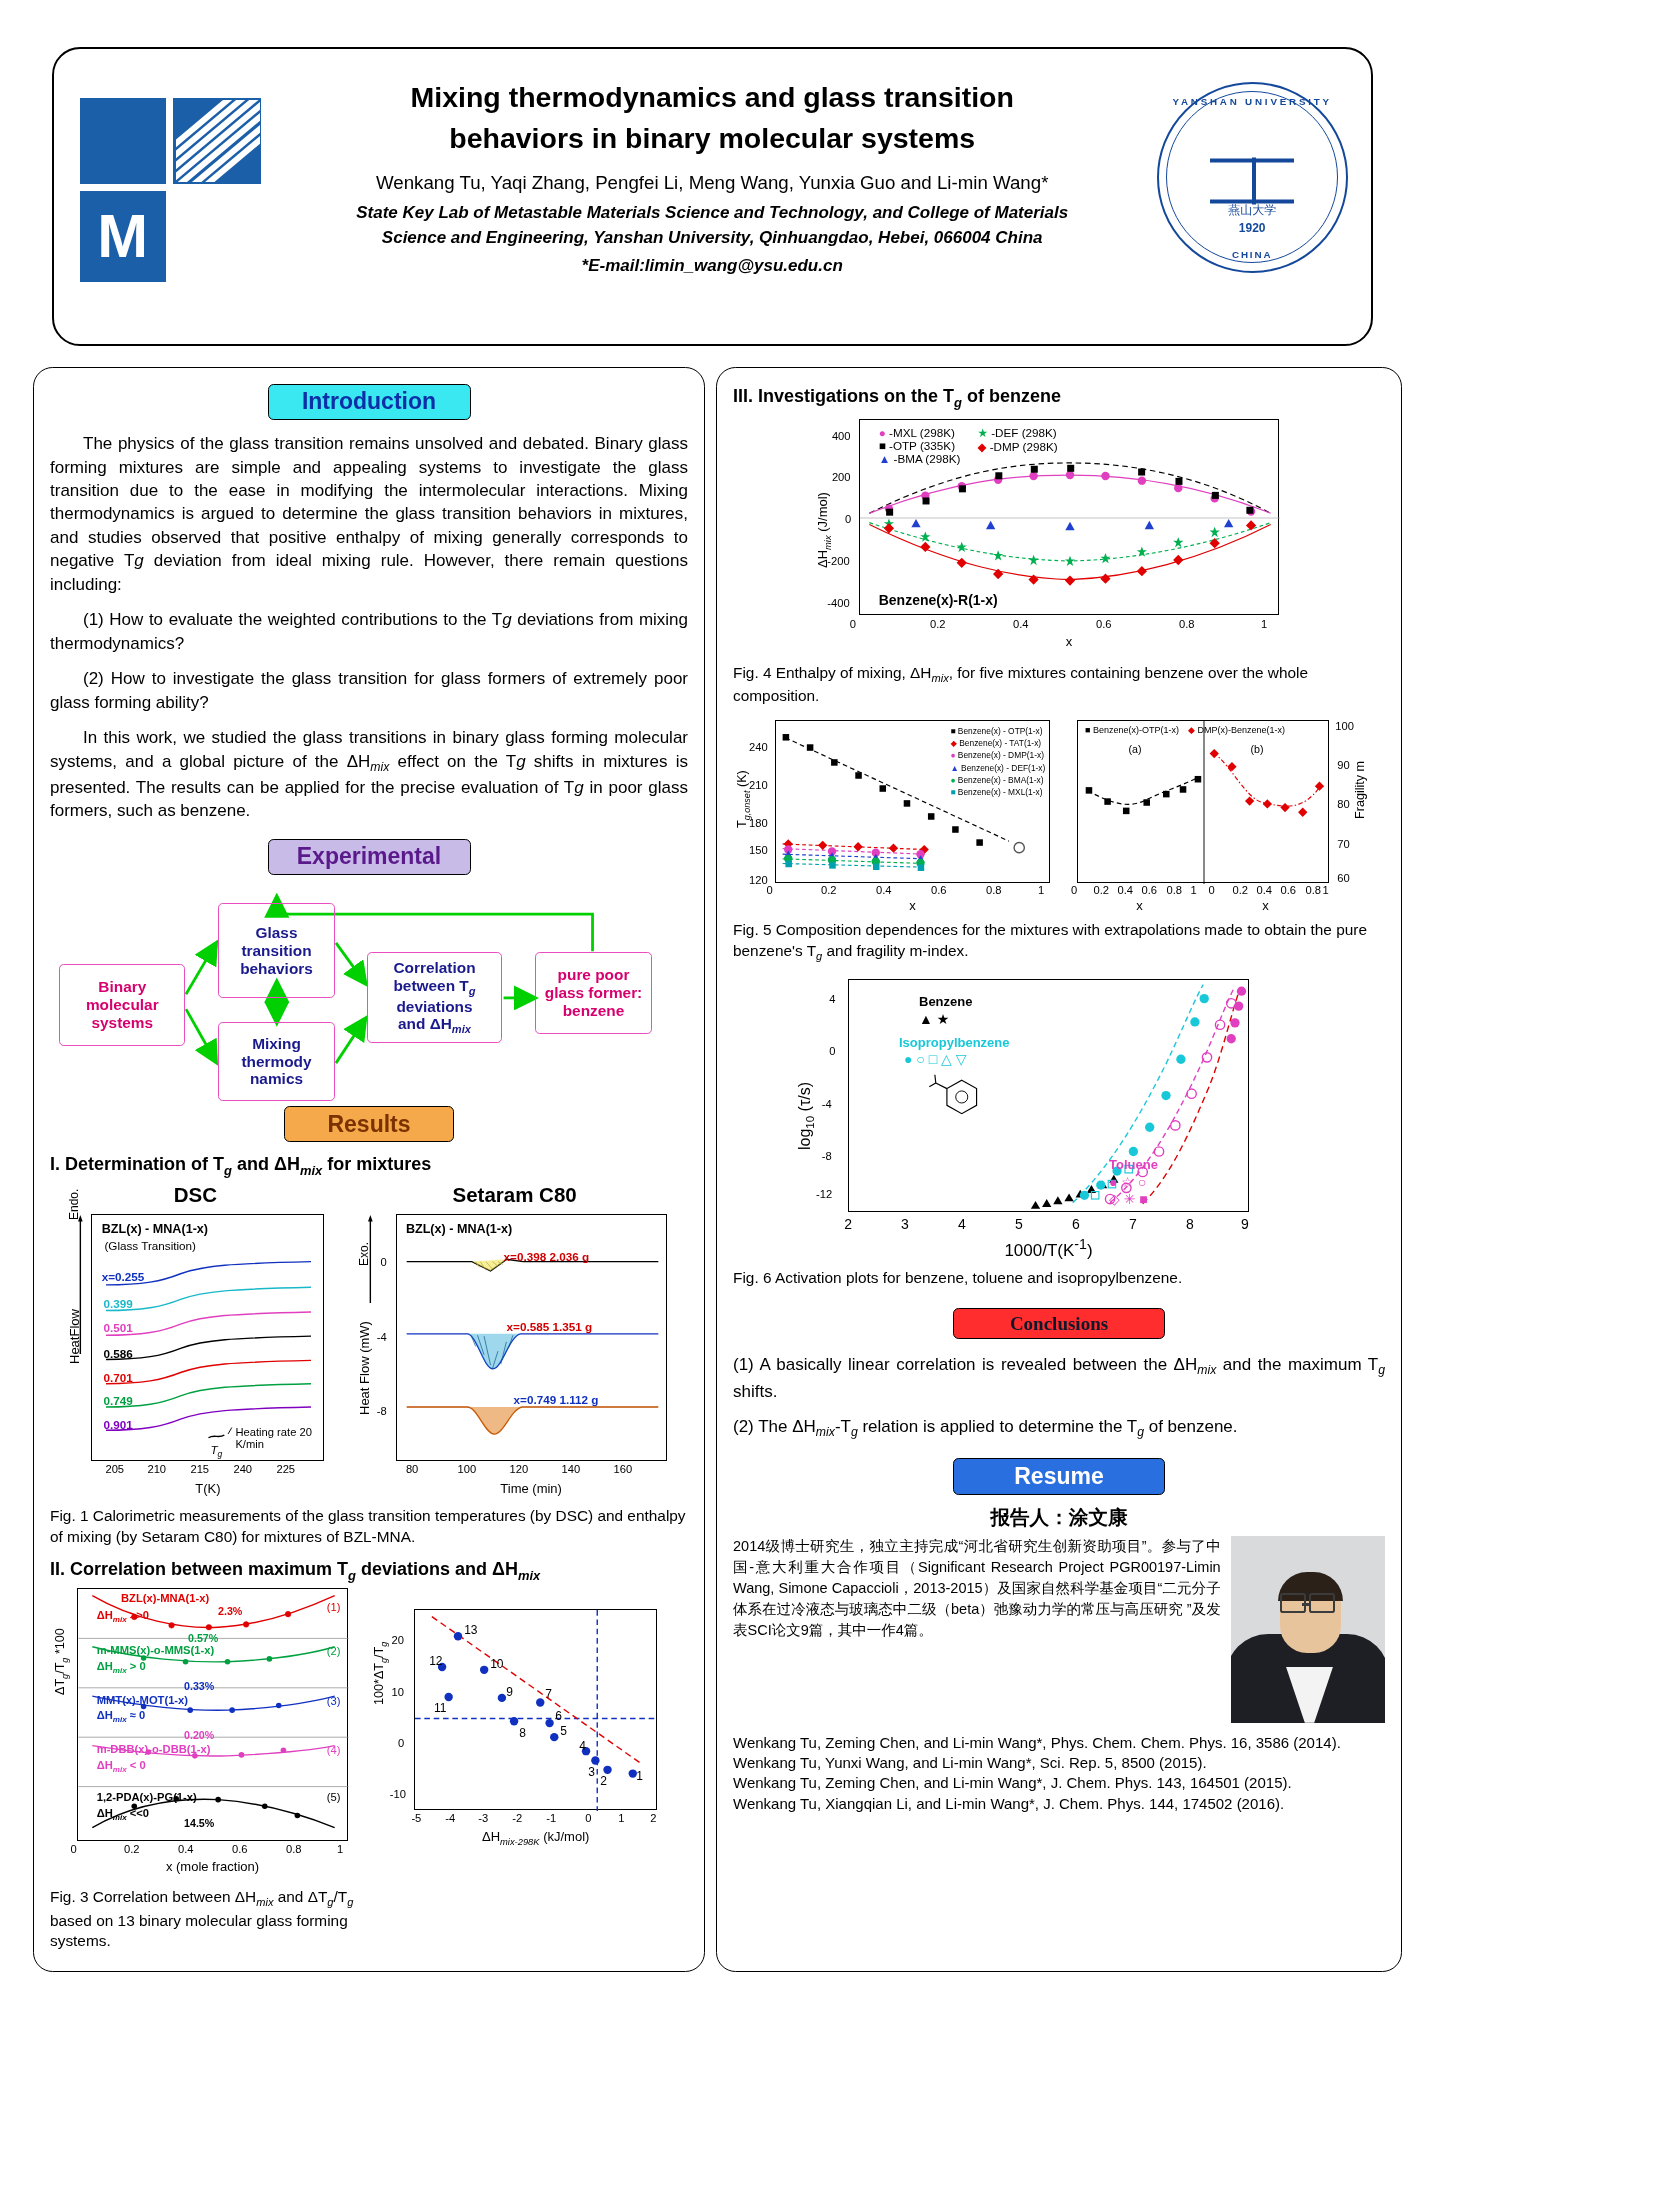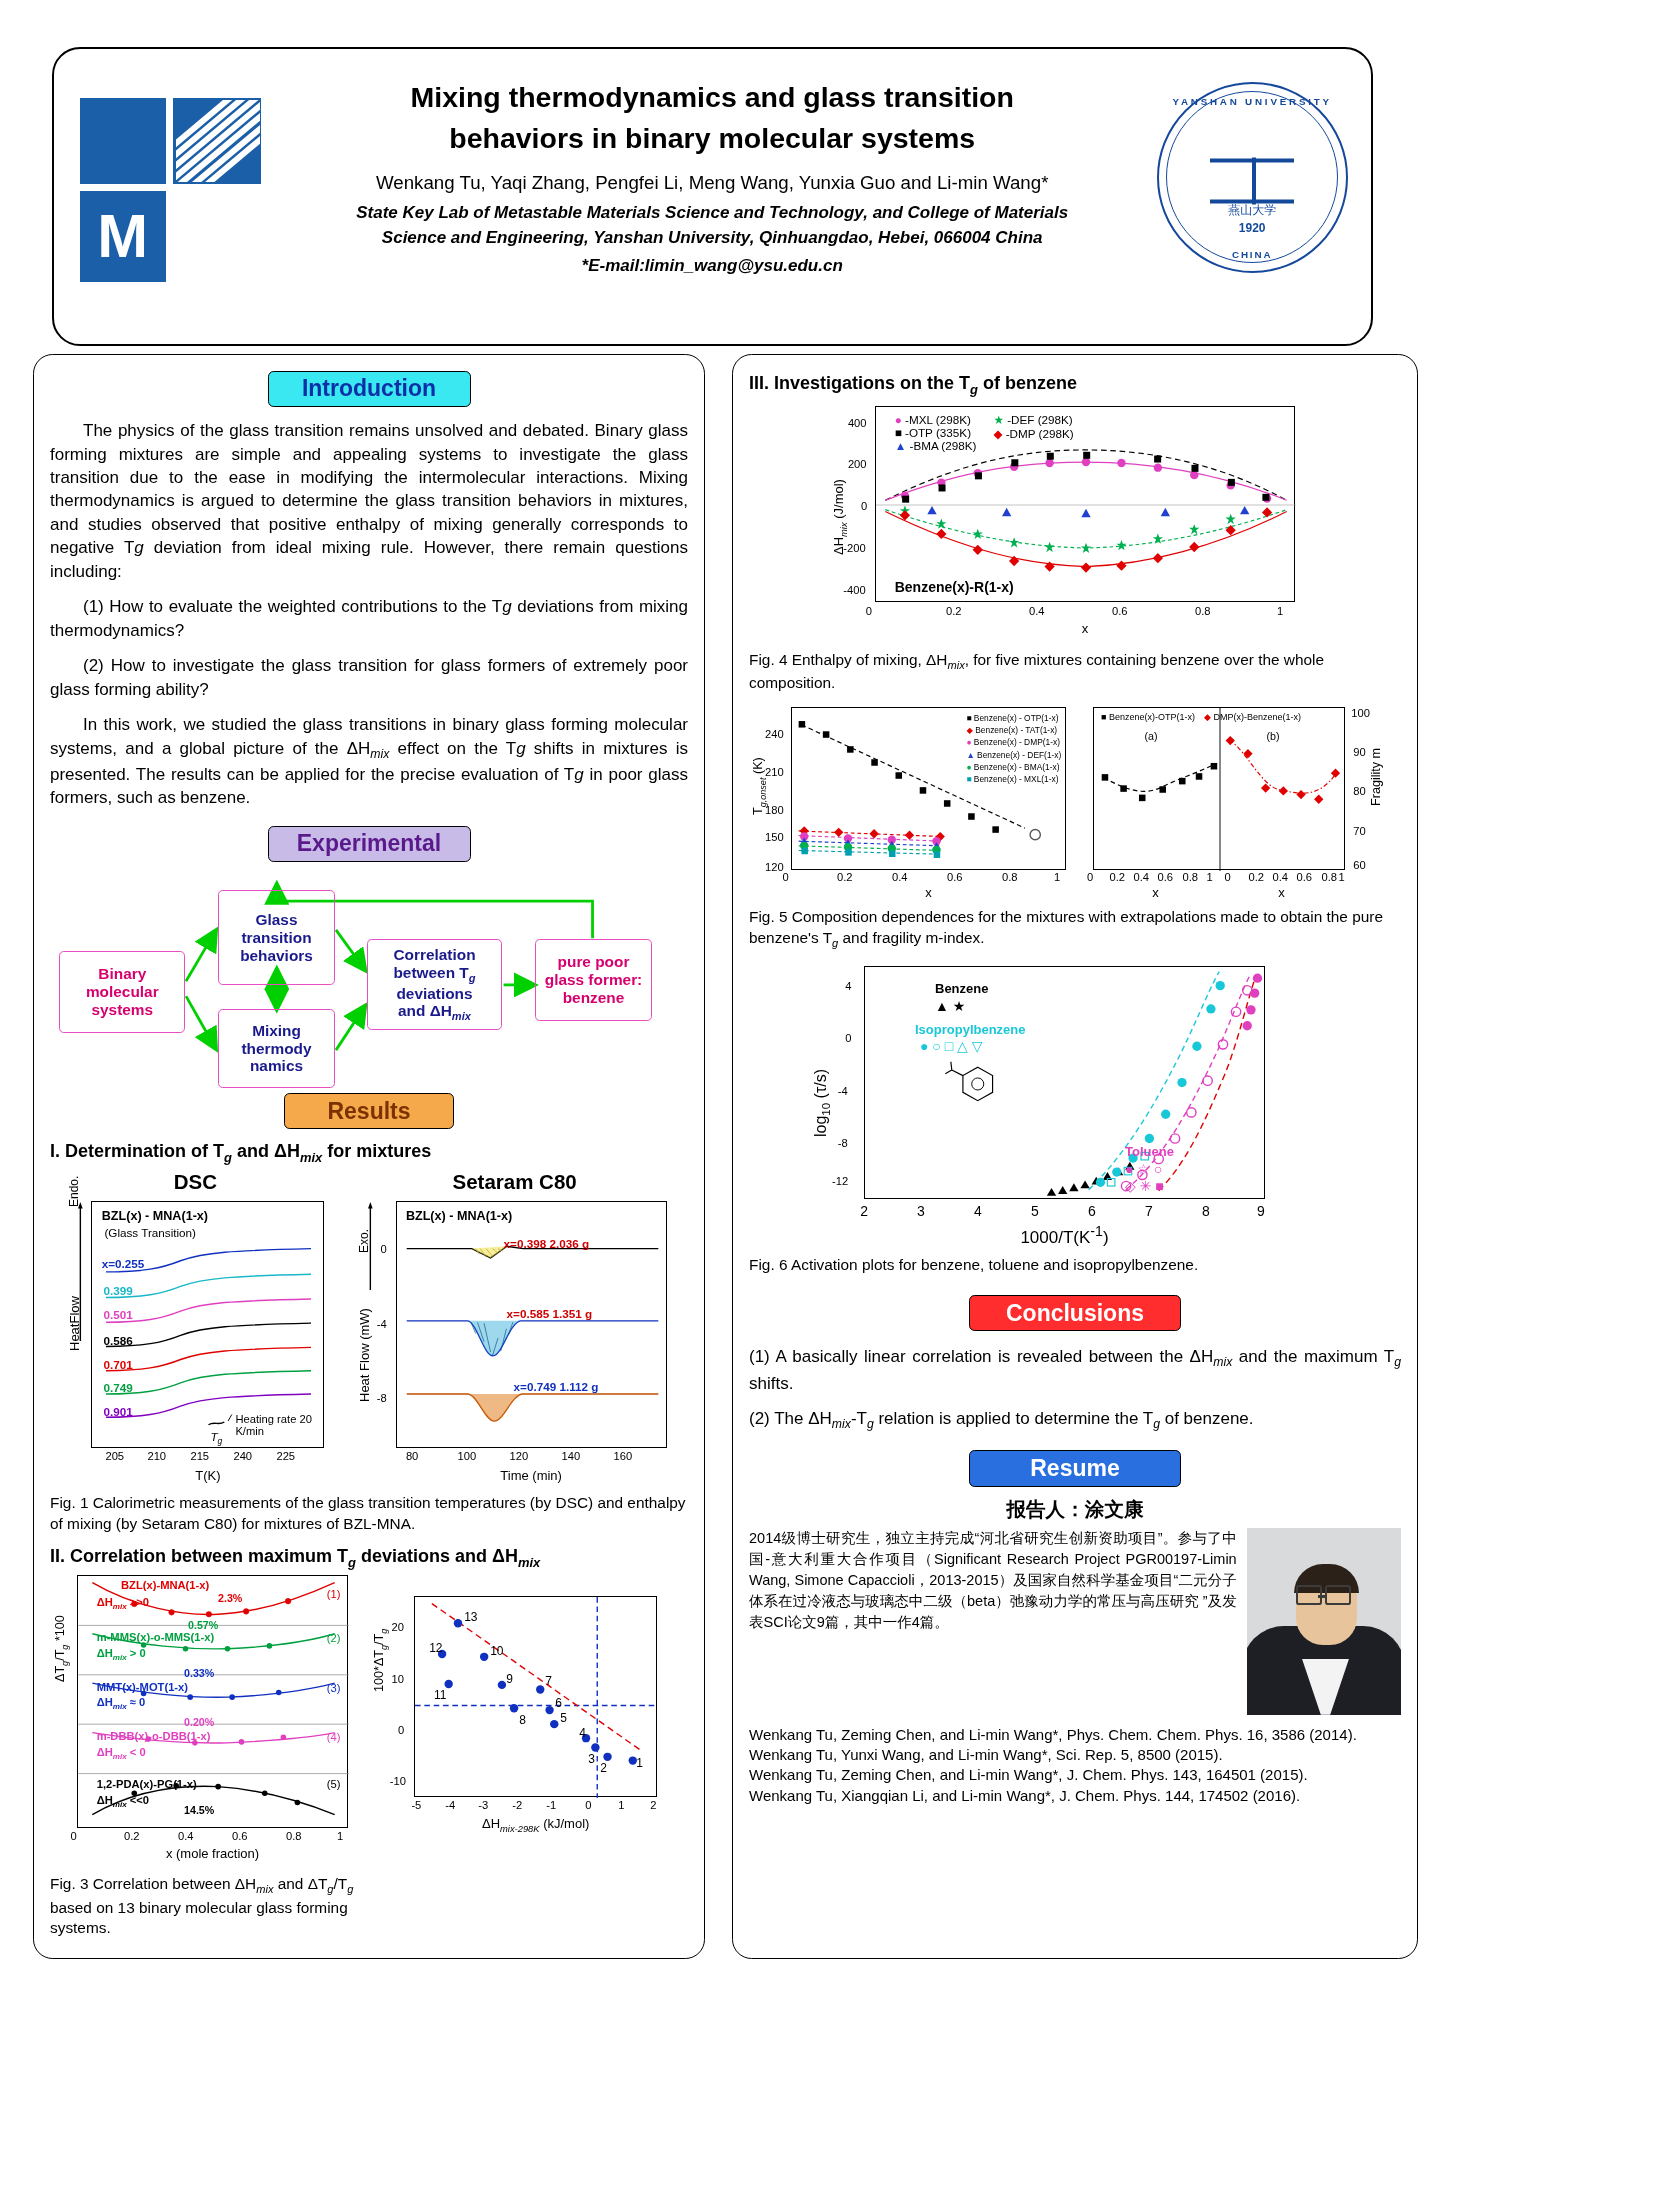--- a/index.html
+++ b/index.html
@@ -23,30 +23,30 @@
   .logo-right{position:absolute;right:23px;top:33px;width:187px;height:187px;border-radius:50%;border:2.8px solid #14489b;background:#fff;}
   .logo-right .ring{position:absolute;left:7.5px;top:7.5px;right:7.5px;bottom:7.5px;border-radius:50%;border:1.4px solid #14489b;}
   .logo-right .book{position:absolute;left:50%;top:52%;transform:translate(-50%,-50%);width:84px;height:37px;border-top:4.7px solid #14489b;border-bottom:4.7px solid #14489b;}
   .logo-right .book:before{content:"";position:absolute;left:50%;top:-4.7px;width:3.7px;height:47px;background:#14489b;}
   .logo-right .yr{position:absolute;left:0;right:0;bottom:36px;text-align:center;font-size:12px;color:#14489b;font-weight:bold;}
   .logo-right .cn{position:absolute;left:0;right:0;bottom:52px;text-align:center;font-size:12px;color:#14489b;}
   .logo-right .top-txt{position:absolute;left:0;right:0;top:12px;text-align:center;font-size:9.8px;letter-spacing:2.8px;color:#14489b;font-weight:bold;}
   .logo-right .bot-txt{position:absolute;left:0;right:0;bottom:11.2px;text-align:center;font-size:9.8px;letter-spacing:1.9px;color:#14489b;font-weight:bold;}
 
   
-  .cols{display:flex;gap:27px;margin-top:8px;}
+  .cols{display:flex;gap:11px;margin-top:21px;}
   .col{border:1.9px solid #000;border-radius:19.6px;box-sizing:border-box;padding:16px 16px 18.7px 16px;}
   .col-left{width:672px;}
   .col-right{width:686px;}
 
   .banner{margin:0 auto;display:block;text-align:center;font-weight:bold;border:1.9px solid #000;border-radius:5.6px;}
   .b-intro{width:201px;background:#39e8f0;color:#0c2fa8;font-size:23px;padding:3.7px 0;}
   .b-exp{width:201px;background:#c9bbe8;color:#5b1a8c;font-size:23px;padding:3.7px 0;}
   .b-res{width:168px;background:#f6a94a;color:#7a3200;font-size:23px;padding:3.7px 0;}
-  .b-concl{width:210px;background:#ff2d2d;color:#ffffff;font-size:23px;padding:3.7px 0;}
+  .b-concl{width:210px;background:#ff2d2d;color:#0f172a;font-size:19px;padding:3.7px 0;font-family:Liberation Serif, serif;}
   .b-resume{width:210px;background:#2a6fe0;color:#fff;font-size:23px;padding:3.7px 0;}
 
   p.body{font-size:17px;line-height:1.38;text-align:justify;margin:12px 0 0 0;}
   p.body .ind{display:inline-block;width:33px;}
   .cap{font-size:15.4px;line-height:1.35;margin-top:6.5px;}
   .sec{font-size:18px;font-weight:bold;margin:12px 0 4.7px 0;}
   i.it{font-style:italic;}
   sub{font-size:0.72em;}
 
   

